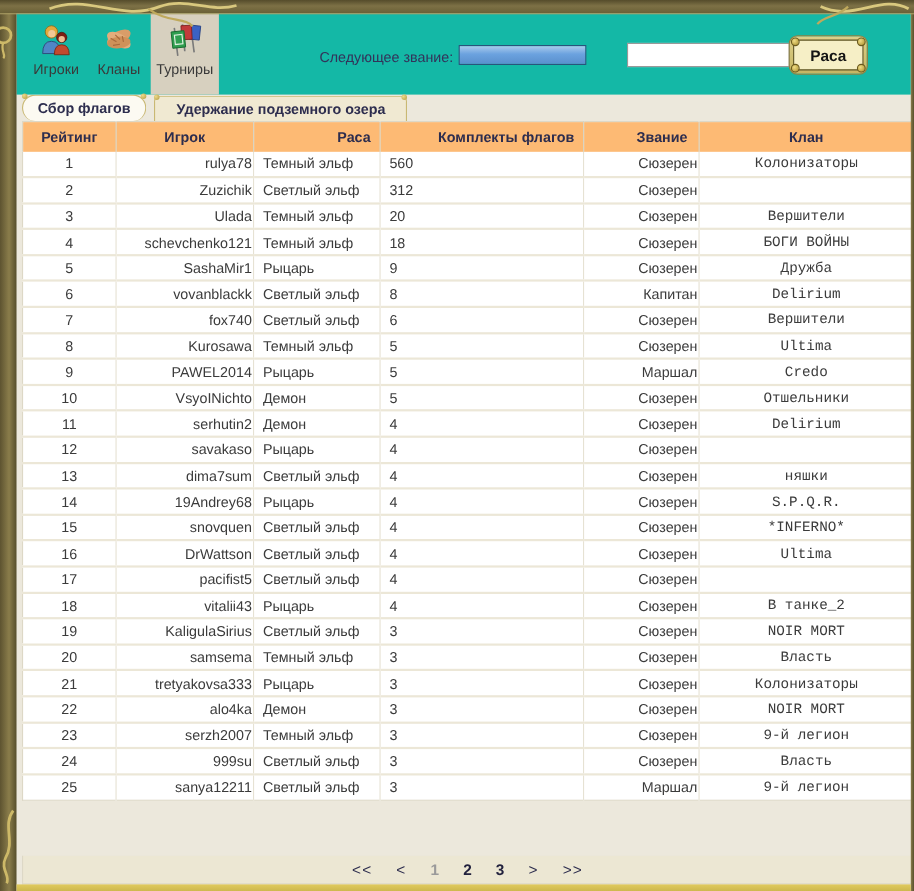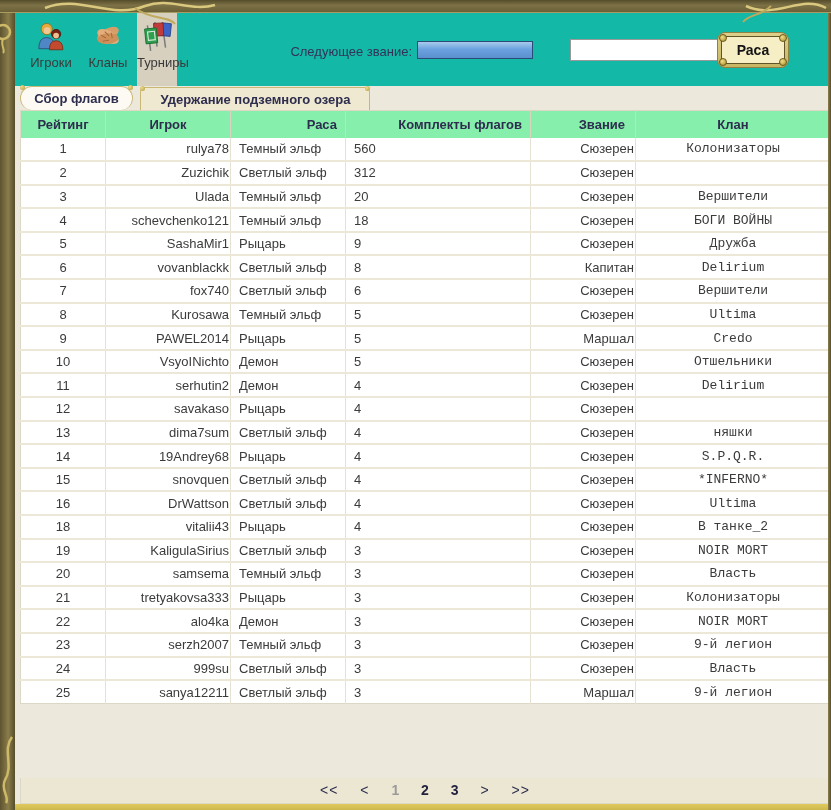--- a/index.html
+++ b/index.html
@@ -21,21 +21,21 @@
   .content{position:absolute;left:15px;top:12px;right:3px;bottom:6px;background:#ece8dc;}
 
   
   .toolbar{position:absolute;left:0;top:0;width:100%;height:74px;background:#14b8a6;}
   .tool-cell{position:absolute;top:0;height:74px;text-align:center;cursor:pointer;}
   .tool-cell .ticon{display:block;margin:8px auto 1px auto;width:34px;height:34px;}
   .tool-cell .tlabel{font-size:13px;color:#3a3a3a;display:block;}
   .tool-cell.selected{background:#d7d0bf;}
   #tool-0{left:8px;width:56px;}
   #tool-1{left:66px;width:54px;}
-  #tool-2{left:122px;width:40px;}
+  #tool-2{left:122px;width:62px;}
 
   .next-rank-label{position:absolute;left:245px;top:32px;width:152px;text-align:right;
       font-size:13px;color:#33335a;}
   .progressbar{position:absolute;left:402px;top:29px;width:114px;height:16px;
       border:1px solid #2c4a78;background:#e8e8e8;}
   .progress-fill{height:100%;width:100%;
       background:linear-gradient(#a9caec,#6ba2df 45%,#5a90cd);}
   .search-input{position:absolute;left:555px;top:27px;width:138px;height:20px;
       border:1px solid #999;background:#fff;font-size:13px;padding:0 4px;}
 
@@ -58,21 +58,21 @@
       margin-right:3px;cursor:pointer;}
   .tab.active{background:#fcfaf2;height:24px;border-radius:12px;}
   .tab::before,.tab::after{content:"";position:absolute;top:-2px;width:5px;height:5px;border-radius:50%;
       background:radial-gradient(circle at 35% 35%,#ecd98a,#b29a3f);}
   .tab::before{left:-1px;} .tab::after{right:-1px;}
   #tab-0{width:113px;} #tab-1{width:230px;}
 
   
   .ranking{position:absolute;left:5px;top:98px;width:810px;border-collapse:collapse;
       table-layout:fixed;background:#fff;border:1px solid #ddd8c6;}
-  .ranking th{height:27px;background:#86efac;font-weight:bold;font-size:13px;color:#2d2d4e;
+  .ranking th{height:27px;background:#fdba74;font-weight:bold;font-size:13px;color:#2d2d4e;
       border-right:1px solid #d9d4c2;box-sizing:border-box;}
   .ranking th:last-child,.ranking td:last-child{border-right:none;}
   .ranking td{height:23.6px;font-size:13px;color:#3b3b3b;background:#fff;
       border-right:1px solid #e6e2d3;border-bottom:2px solid #ece7d7;box-sizing:border-box;
       white-space:nowrap;overflow:hidden;}
   .ranking tr:last-child td{border-bottom:none;}
   th.h0{text-align:center;} th.h1{text-align:center;}
   th.h2{text-align:right;padding-right:8px;} th.h3{text-align:right;padding-right:8px;}
   th.h4{text-align:right;padding-right:10px;} th.h5{text-align:center;}
   td.c0{text-align:center;} td.c1{text-align:right;padding-left:10px;}
@@ -317,20 +317,28 @@
           </tr>
           <tr>
             <td class="c0">16</td>
             <td class="c1">DrWattson</td>
             <td class="c2">Светлый эльф</td>
             <td class="c3">4</td>
             <td class="c4">Сюзерен</td>
             <td class="c5">Ultima</td>
           </tr>
           <tr>
+            <td class="c0">17</td>
+            <td class="c1">pacifist5</td>
+            <td class="c2">Светлый эльф</td>
+            <td class="c3">4</td>
+            <td class="c4">Сюзерен</td>
+            <td class="c5"></td>
+          </tr>
+          <tr>
             <td class="c0">18</td>
             <td class="c1">vitalii43</td>
             <td class="c2">Рыцарь</td>
             <td class="c3">4</td>
             <td class="c4">Сюзерен</td>
             <td class="c5">В танке_2</td>
           </tr>
           <tr>
             <td class="c0">19</td>
             <td class="c1">KaligulaSirius</td>

